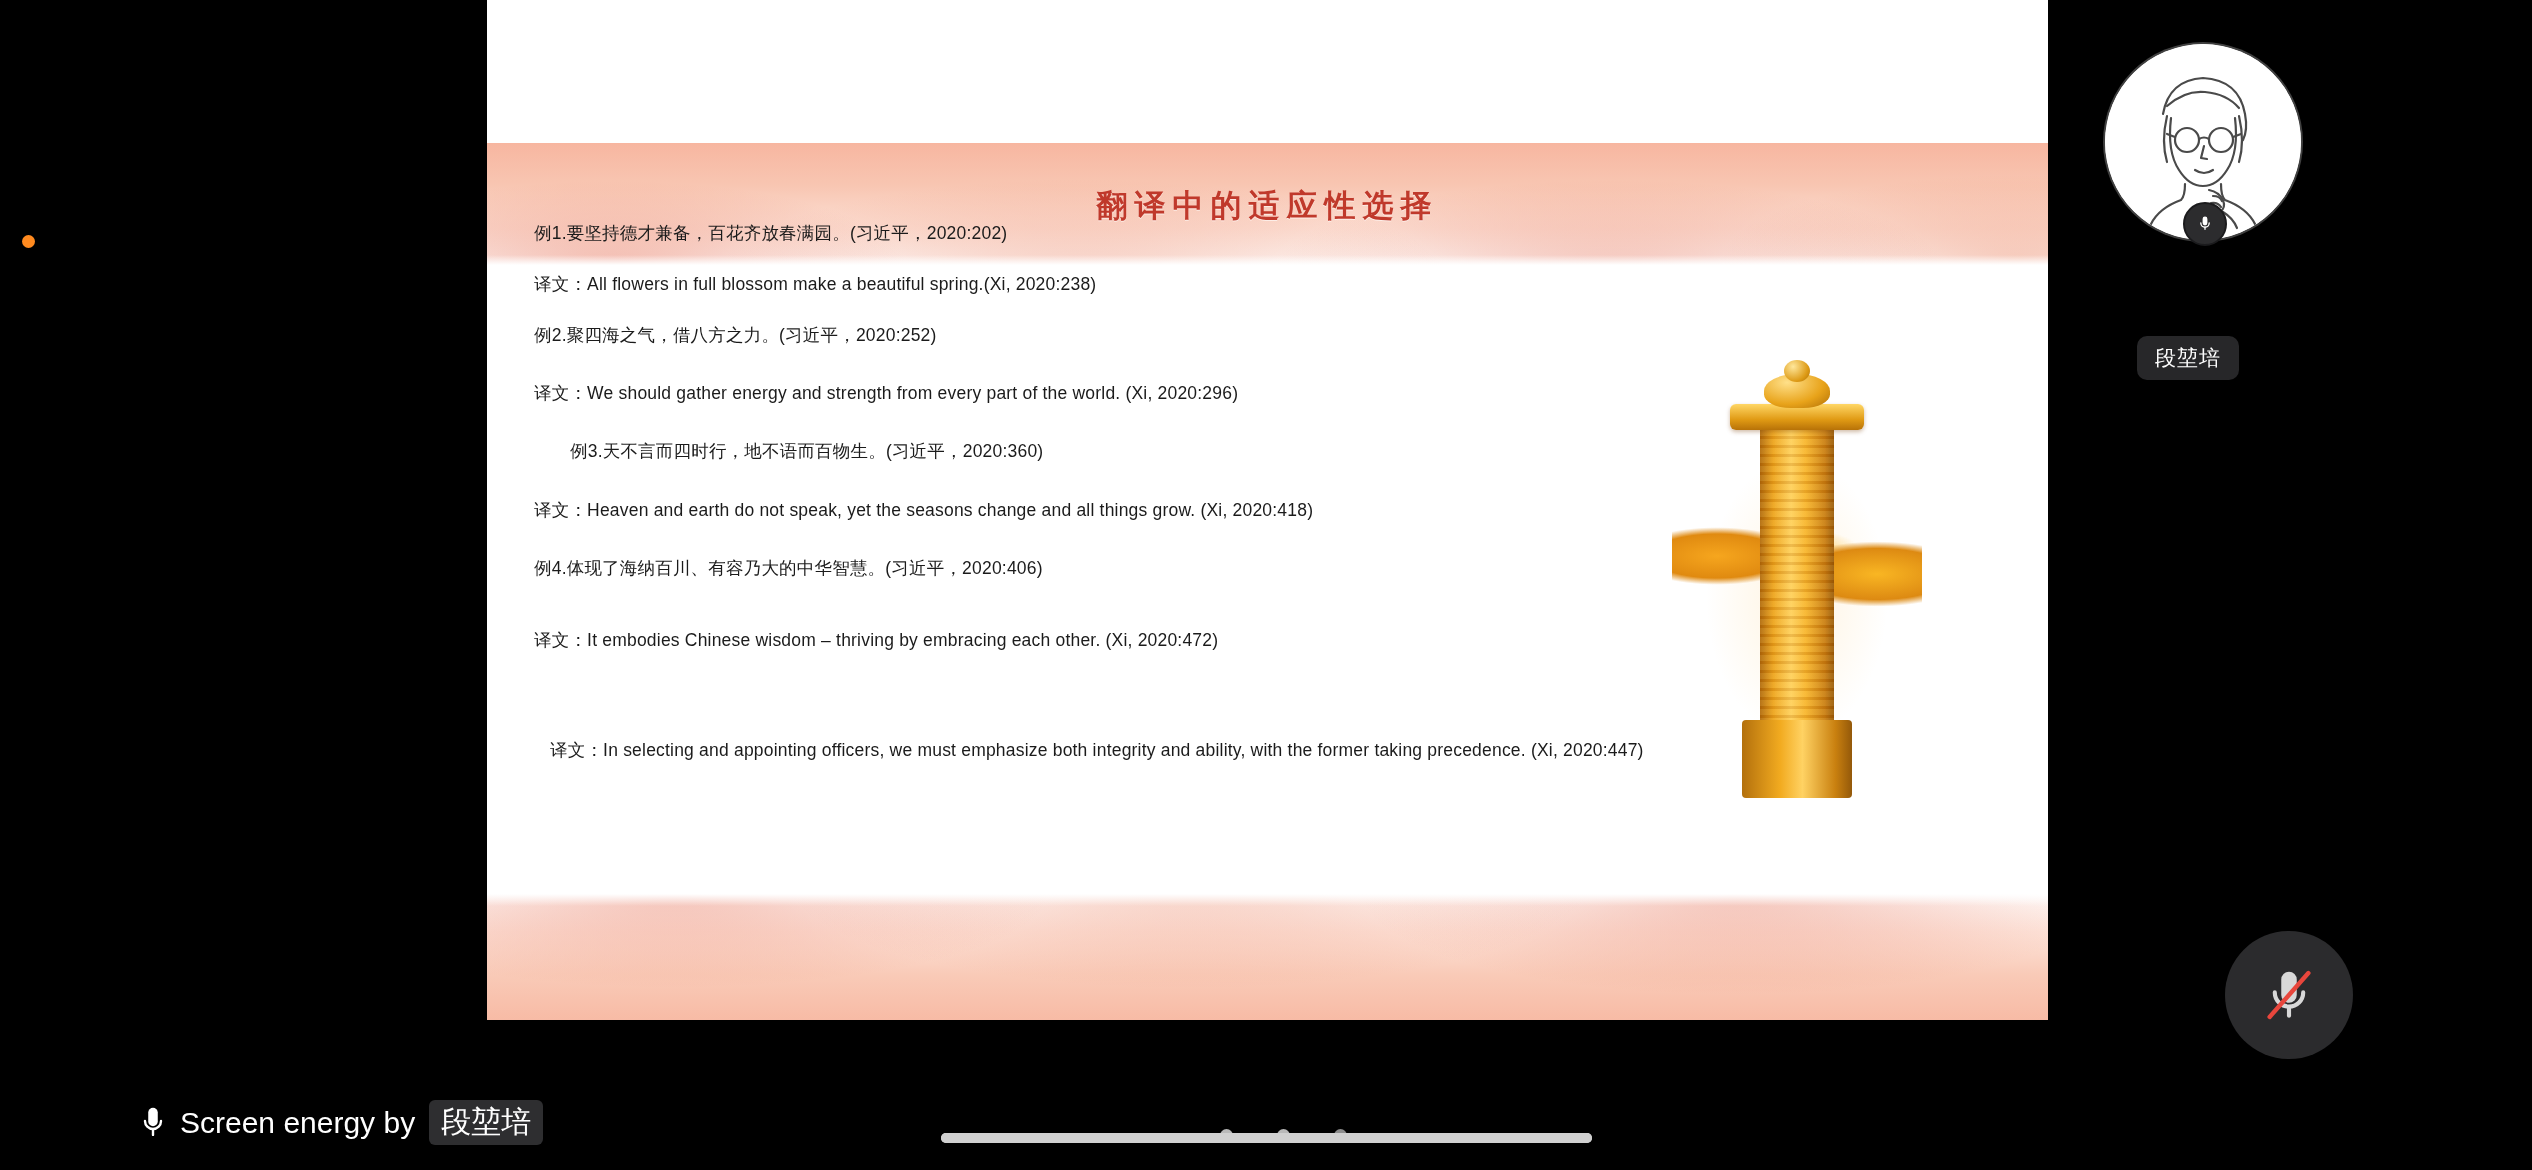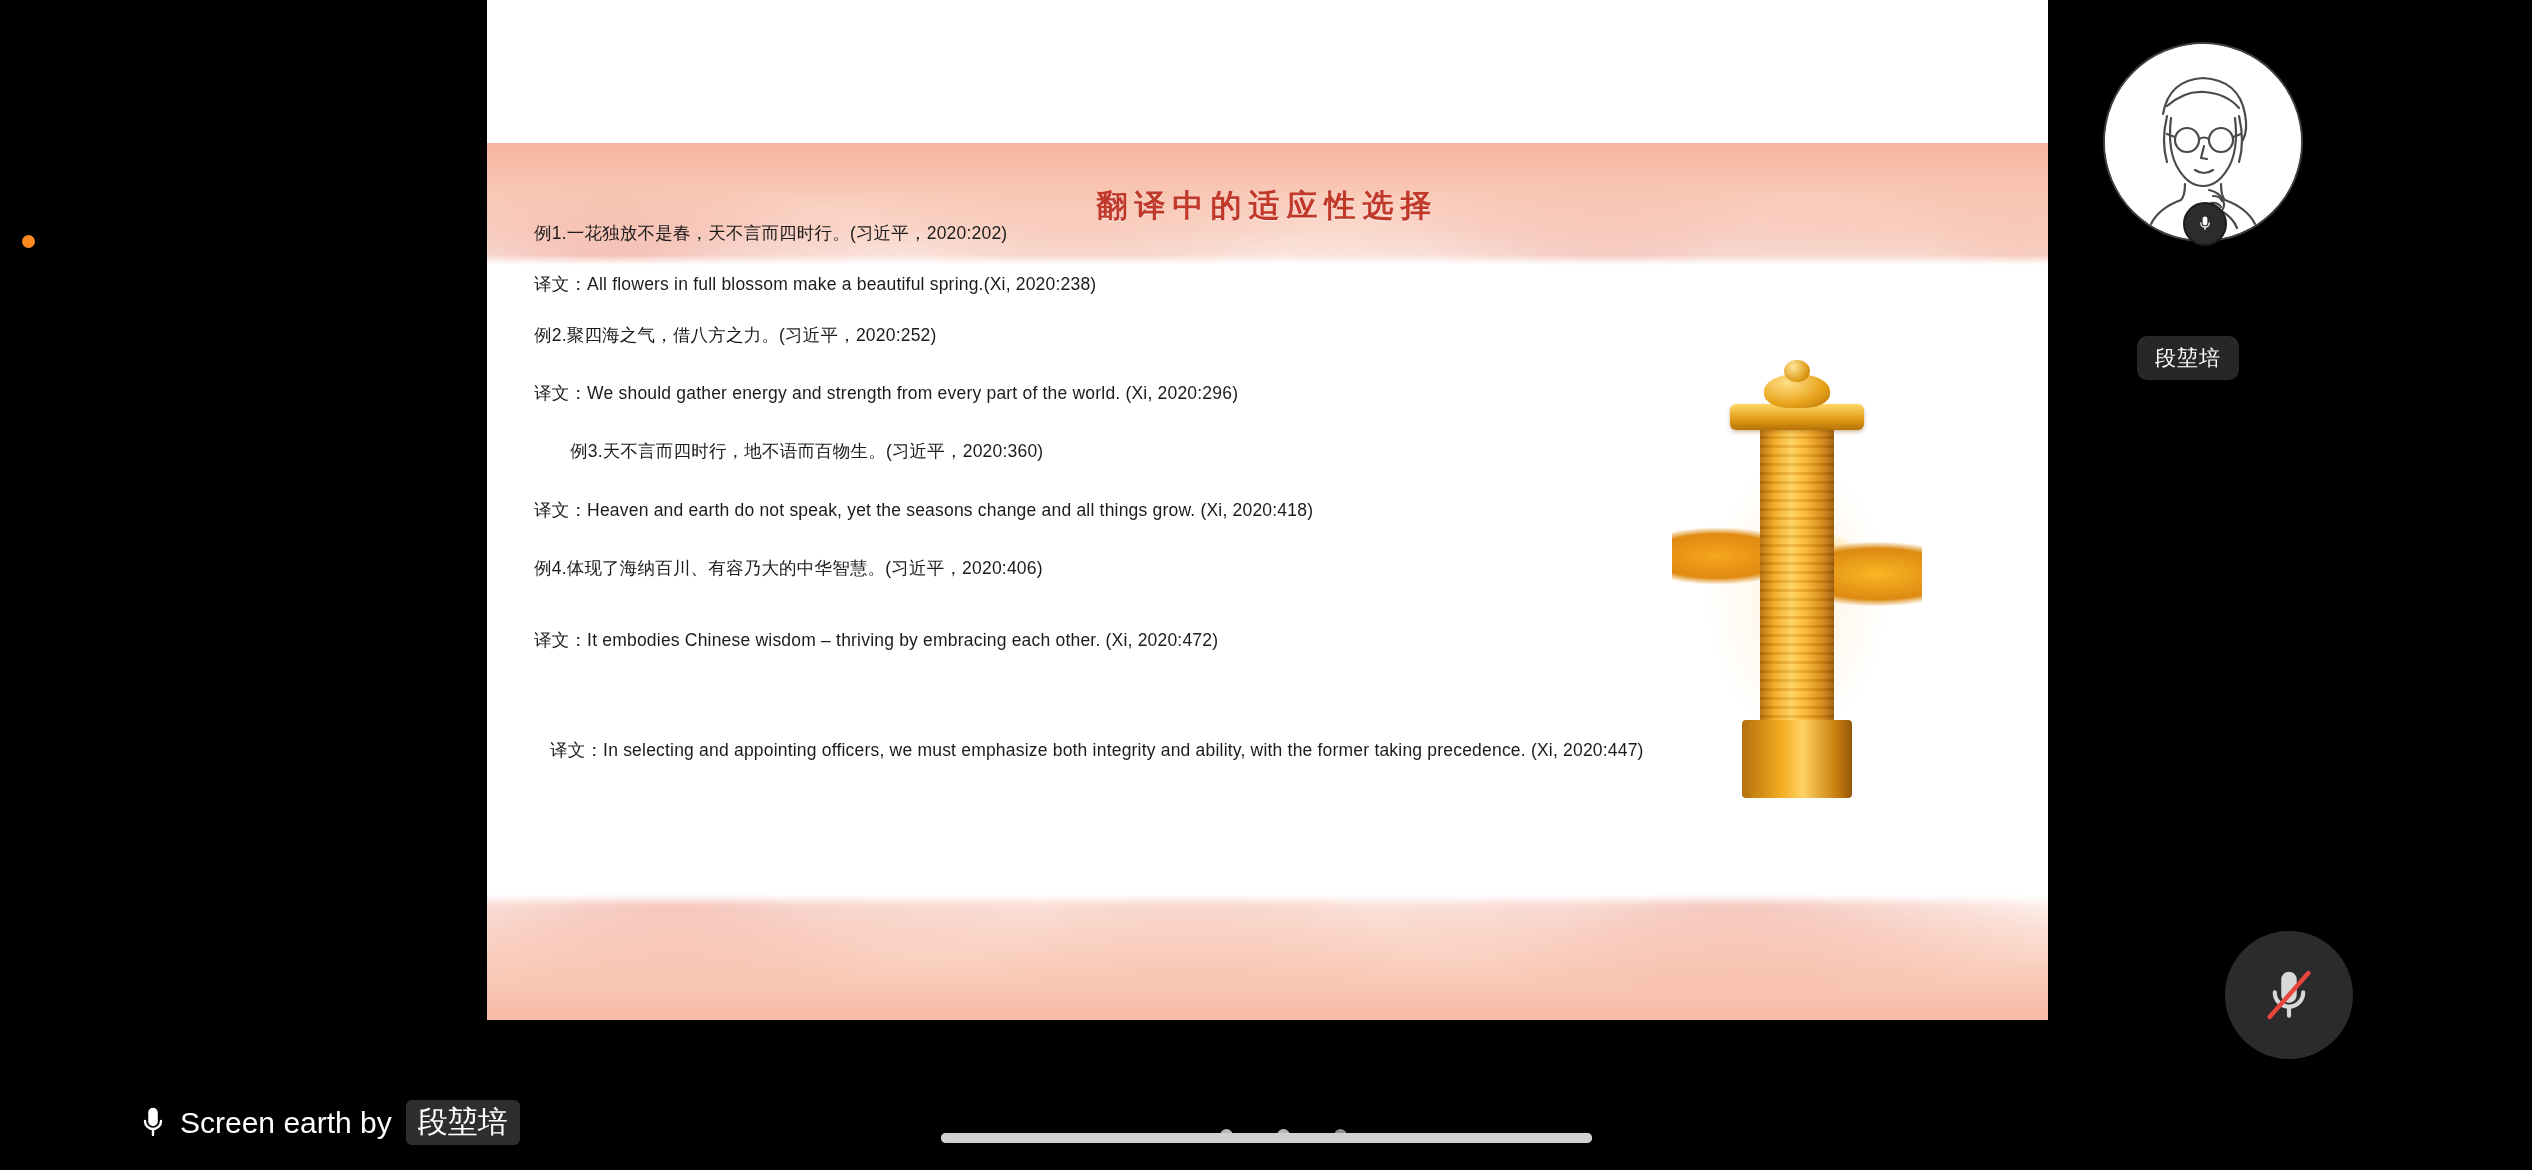--- a/index.html
+++ b/index.html
@@ -326,21 +326,21 @@
         <div class="glow"></div>
         <div class="cloudwing"></div>
         <div class="shaft"></div>
         <div class="base"></div>
         <div class="plate"></div>
         <div class="cap"></div>
         <div class="knob"></div>
       </div>
 
       <div class="slide-body">
-        <div class="line cn" style="top:0px;">例1.一花独放不是春，天不言而四时行。(习近平，2020:202)</div>
+        <div class="line cn" style="top:0px;">例1.要坚持德才兼备，百花齐放春满园。(习近平，2020:202)</div>
         <div class="line tr" style="top:51px;">译文：All flowers in full blossom make a beautiful spring.(Xi, 2020:238)</div>
         <div class="line cn" style="top:102px;">例2.聚四海之气，借八方之力。(习近平，2020:252)</div>
         <div class="line tr" style="top:160px;">译文：We should gather energy and strength from every part of the world. (Xi, 2020:296)</div>
         <div class="line cn" style="top:218px;margin-left:36px;">例3.天不言而四时行，地不语而百物生。(习近平，2020:360)</div>
         <div class="line tr" style="top:277px;">译文：Heaven and earth do not speak, yet the seasons change and all things grow. (Xi, 2020:418)</div>
         <div class="line cn" style="top:335px;">例4.体现了海纳百川、有容乃大的中华智慧。(习近平，2020:406)</div>
         <div class="line tr" style="top:393px;margin-top:14px;">译文：It embodies Chinese wisdom – thriving by embracing each other. (Xi, 2020:472)</div>
         <div class="line wrap" style="top:509px;">译文：In selecting and appointing officers, we must emphasize both integrity and ability, with the former taking precedence. (Xi, 2020:447)</div>
       </div>
 
@@ -410,17 +410,17 @@
       <path d="M9 41 L39 7" stroke="#e8463c" stroke-width="3.4" stroke-linecap="round"></path>
     </svg>
   </div>
 
   <div class="share-banner">
     <svg class="mic-ic" viewBox="0 0 24 32">
       <path d="M12 19a4.4 4.4 0 0 0 4.4-4.4V6.4a4.4 4.4 0 1 0-8.8 0v8.2A4.4 4.4 0 0 0 12 19z" fill="#ffffff"></path>
       <path d="M4.6 14.2a7.4 7.4 0 0 0 14.8 0" fill="none" stroke="#ffffff" stroke-width="2.2" stroke-linecap="round"></path>
       <path d="M12 22.2V27" stroke="#ffffff" stroke-width="2.2" stroke-linecap="round"></path>
     </svg>
-    <span>Screen earth by</span>
+    <span>Screen energy by</span>
     <span class="who">段堃培</span>
   </div>
 
 </div>
 
 </body></html>

